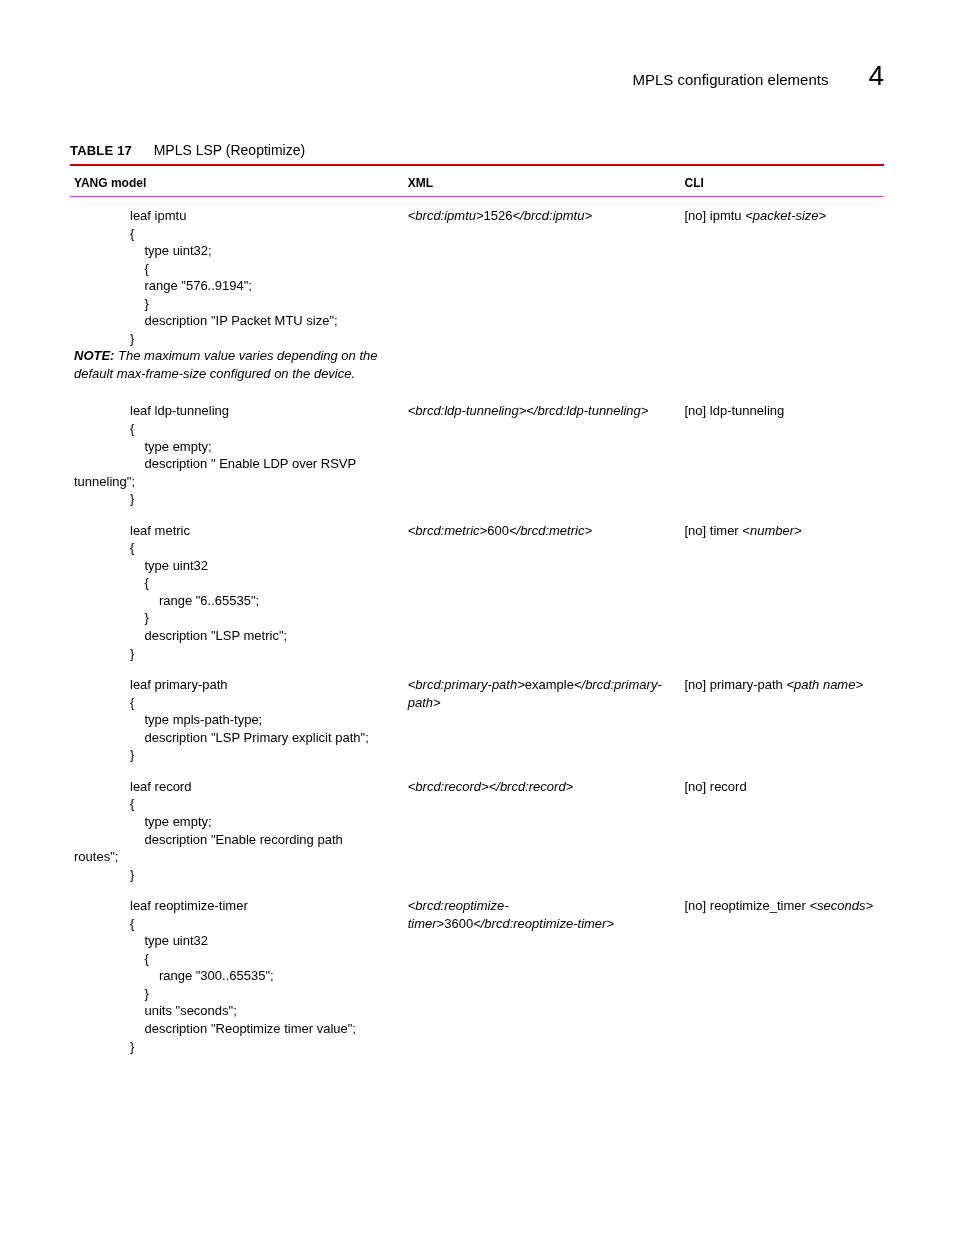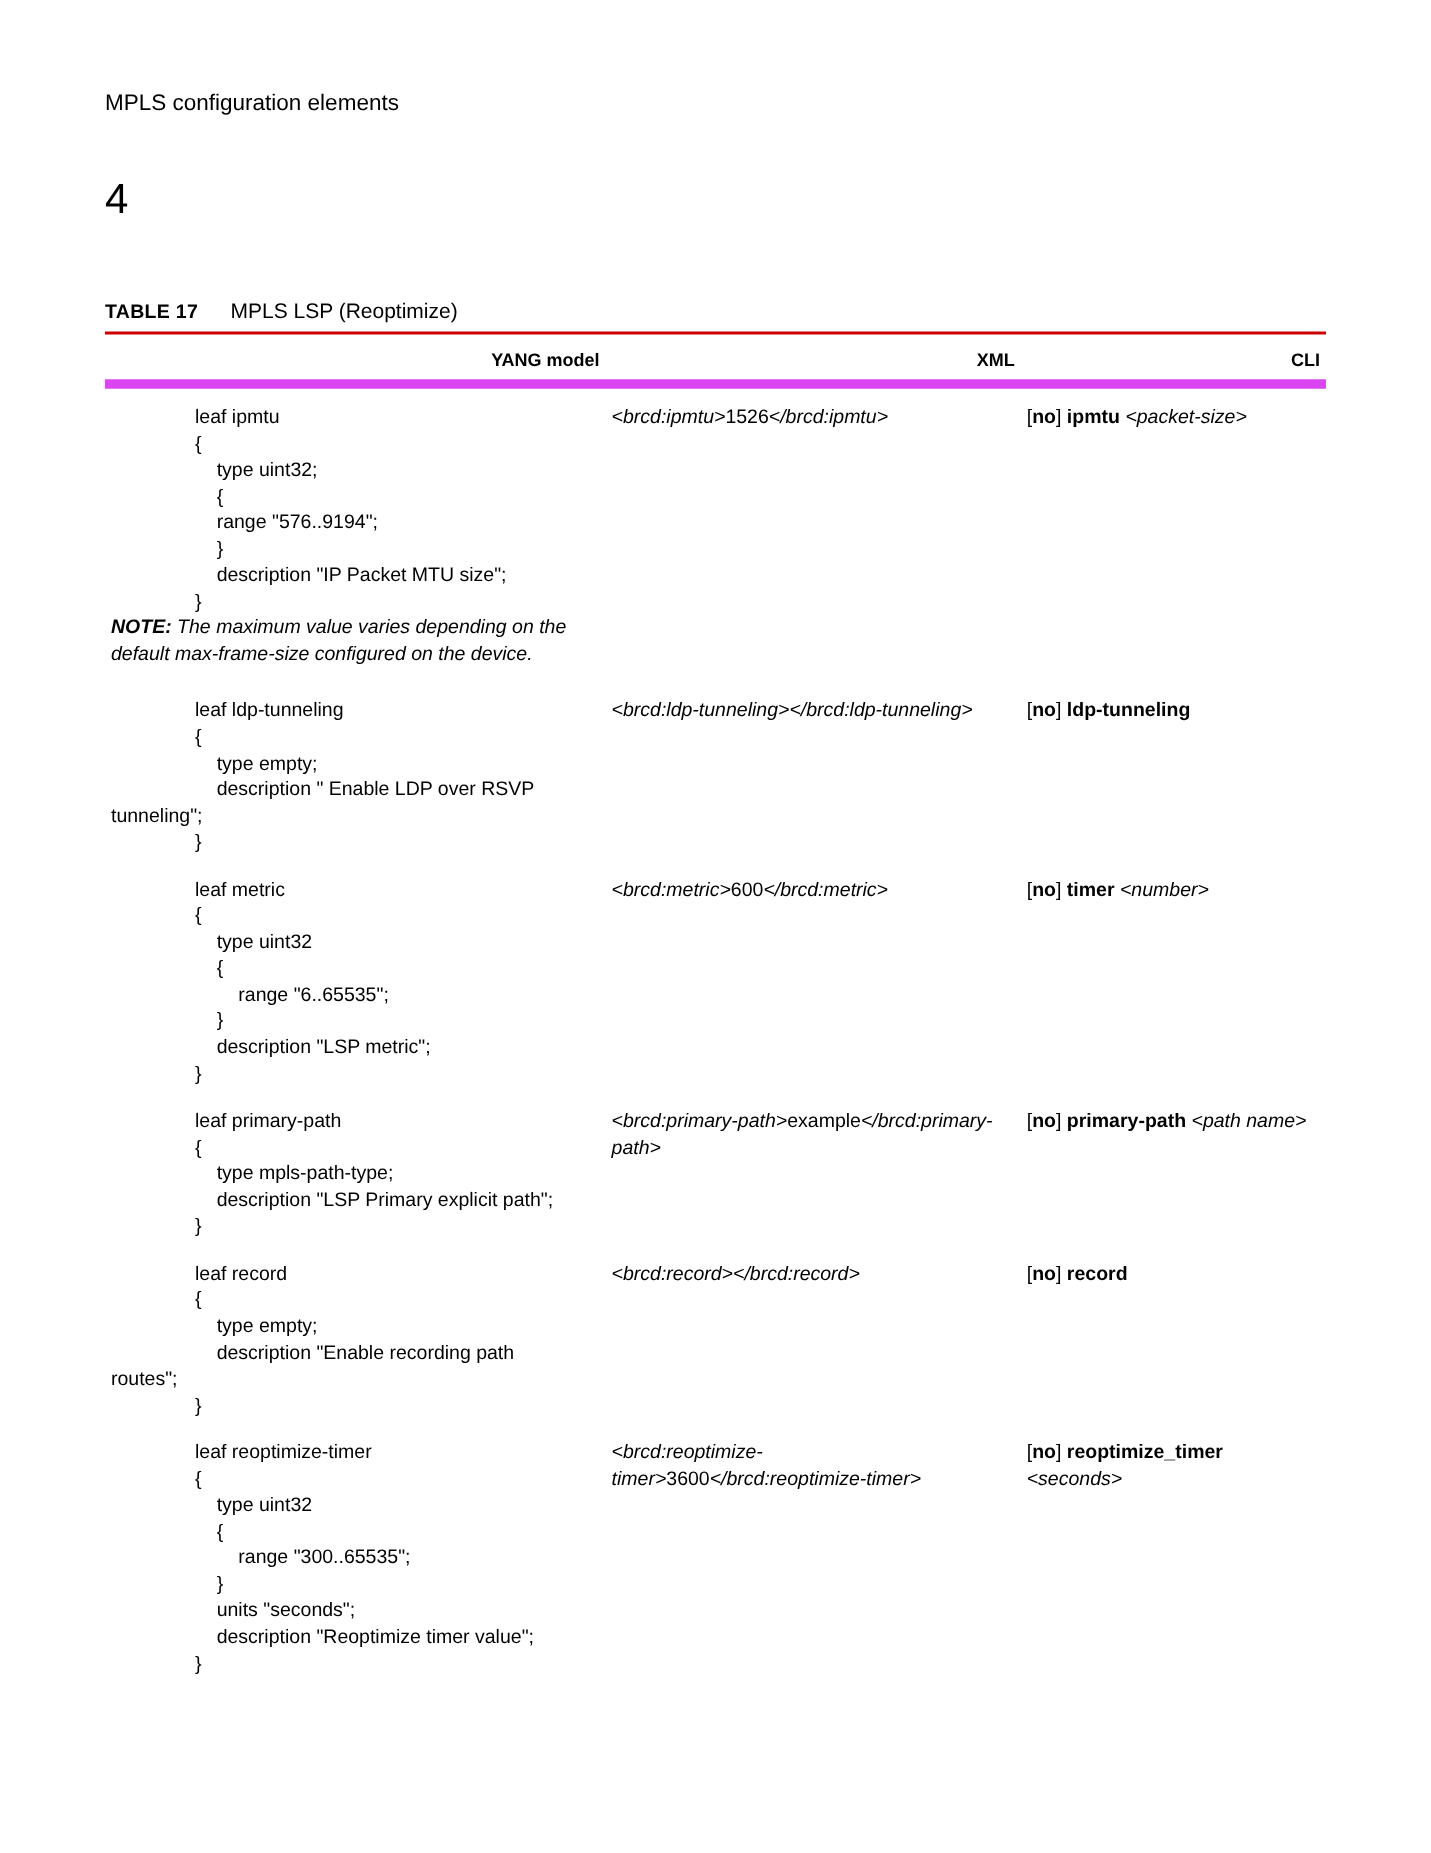--- a/index.html
+++ b/index.html
@@ -11,21 +11,20 @@
     width: 954px;
     box-sizing: border-box;
     background: #fff;
   }
   .header {
     display: flex;
     justify-content: flex-end;
     align-items: baseline;
     margin-bottom: 50px;
     gap: 40px;
-    flex-direction: column;
   }
   .header-title {
     font-size: 15px;
   }
   .header-num {
     font-size: 28px;
     font-family: Arial, sans-serif;
   }
   .table-caption {
     margin-bottom: 6px;
@@ -44,25 +43,25 @@
   .redline {
     border-bottom: 2px solid #cc0000;
     margin-bottom: 6px;
   }
   .tbl {
     width: 100%;
     border-collapse: collapse;
     table-layout: fixed;
   }
   .tbl thead th {
-    text-align: right;
+    text-align: left;
     font-weight: bold;
     font-size: 12px;
     padding: 4px 4px 6px 4px;
-    border-bottom: 6px solid #d946ef;
+    border-bottom: 1px solid #d946ef;
   }
   .tbl td {
     vertical-align: top;
     padding: 10px 4px 4px 4px;
     font-size: 13px;
     line-height: 1.35;
   }
   .col-yang { width: 41%; }
   .col-xml  { width: 34%; }
   .col-cli  { width: 25%; }
@@ -77,21 +76,21 @@
   }
   .note-row {
     padding: 0 0 6px 0;
     font-style: italic;
   }
   .note-row b { font-weight: bold; }
   .outdent-line {
     padding-left: 0;
     white-space: pre;
   }
-  .cli b { font-weight: bold; }
+  .cli b { font-weight: normal; }
   .cli i, .xml i { font-style: italic; }
   .cli .bracket { font-weight: normal; }
 </style>
 </head>
 <body>
 
 <div class="header">
   <span class="header-title">MPLS configuration elements</span>
   <span class="header-num">4</span>
 </div>

